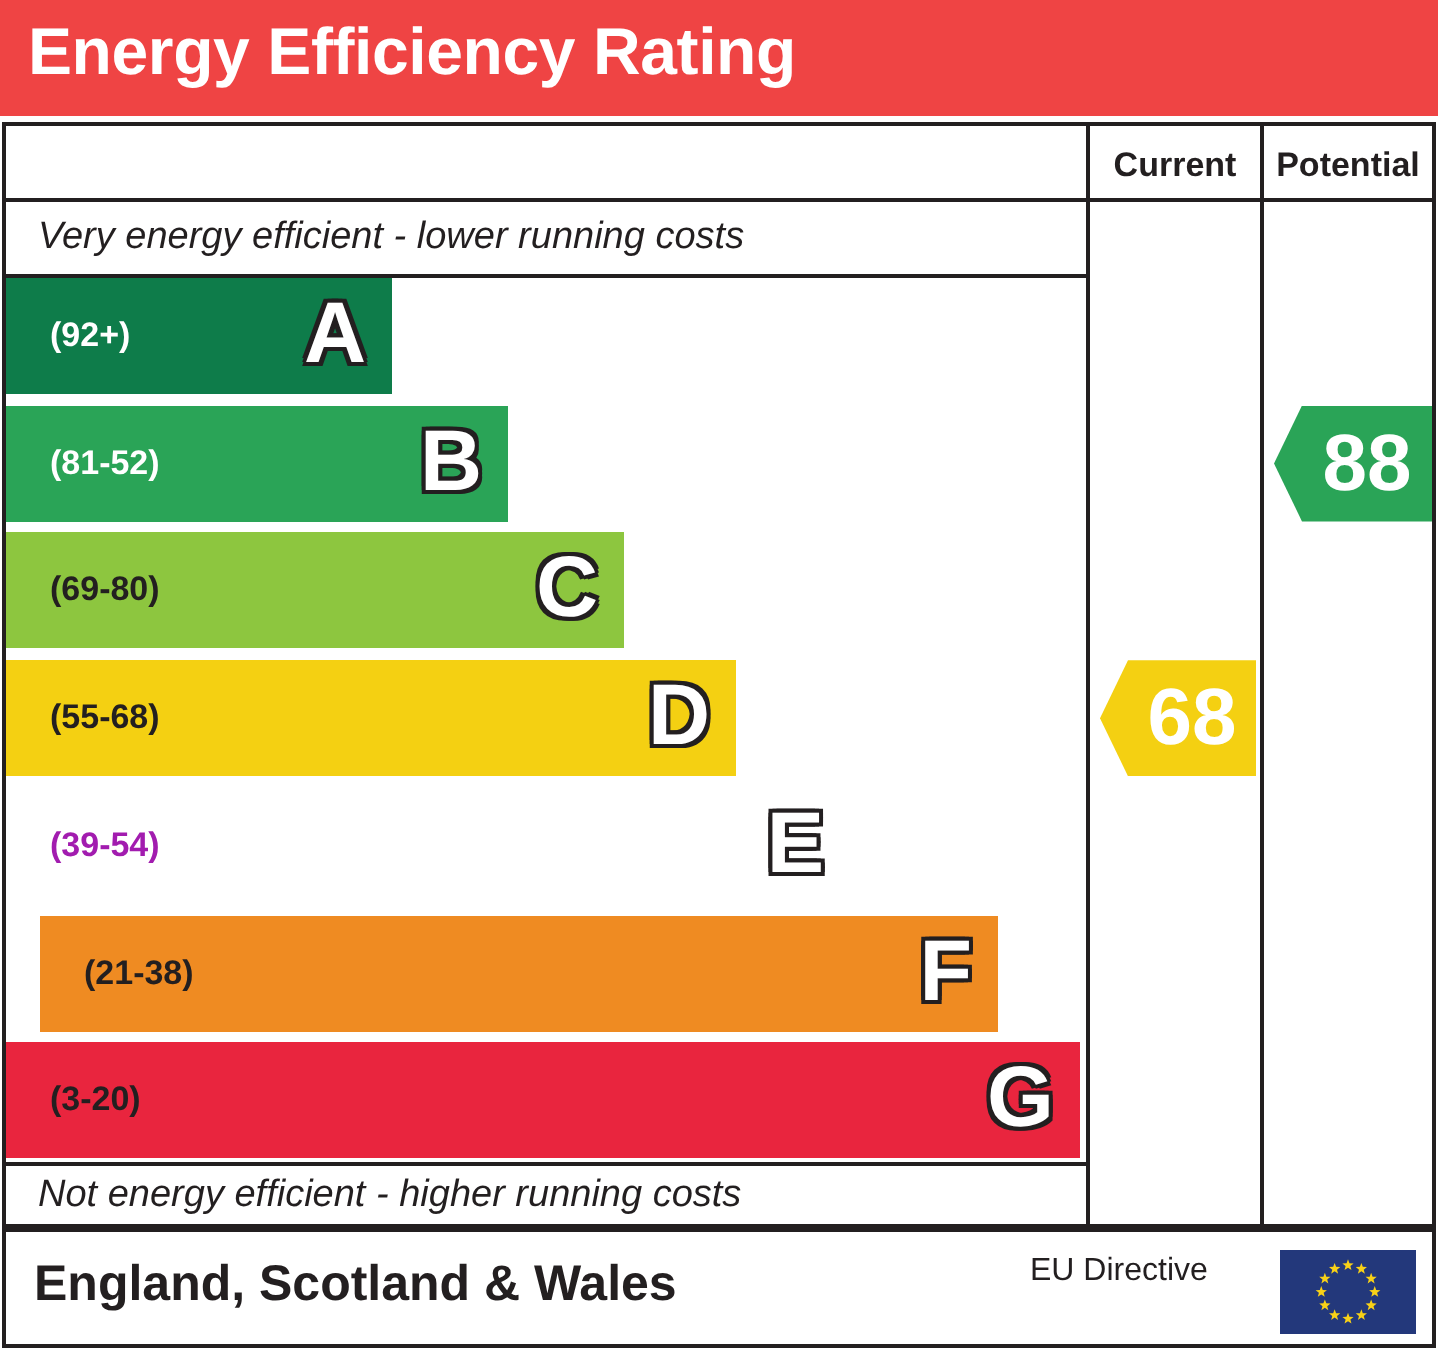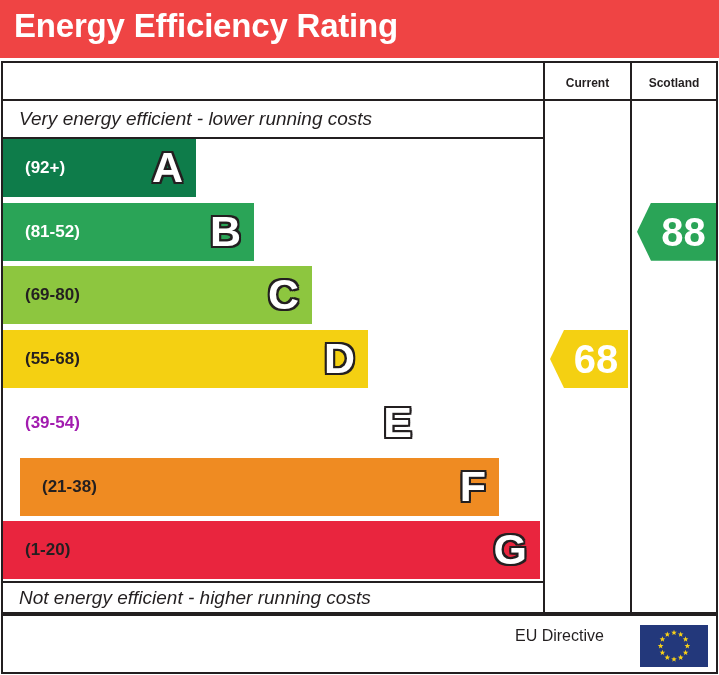--- a/index.html
+++ b/index.html
@@ -70,21 +70,21 @@
     background: #231f20;
   }
   .col-div.d1 { left: 540px; }
   .col-div.d2 { left: 627px; }
 
   .col-head {
     position: absolute;
     top: 9px;
     height: 22px;
     line-height: 22px;
-    font-size: 12px;
+    font-size: 17px;
     font-weight: bold;
     color: #231f20;
     text-align: center;
     white-space: nowrap;
   }
   .col-head.current   { left: 542px; width: 85px; }
   .col-head.potential { left: 629px; width: 84px; }
 
   
   .caption {
@@ -216,21 +216,21 @@
     <div class="title-text">Energy Efficiency Rating</div>
   </div>
 
   <div class="table-frame">
 
     <div class="head-row"></div>
     <div class="col-div d1"></div>
     <div class="col-div d2"></div>
 
     <div class="col-head current">Current</div>
-    <div class="col-head potential">Scotland</div>
+    <div class="col-head potential">Potential</div>
 
     <div class="caption top">Very energy efficient - lower running costs</div>
     <div class="caption-rule upper"></div>
 
     <div id="bands-host">
         <div class="band" style="left: 0px; top: 76px; width: 193px; background: rgb(14, 124, 74);">
           <span class="range" style="color: rgb(255, 255, 255);">(92+)</span>
           <span class="letter">A</span>
         </div>
         <div class="band" style="left: 0px; top: 139.7px; width: 251px; background: rgb(42, 164, 87);">
@@ -247,38 +247,39 @@
         </div>
         <div class="band" style="left: 0px; top: 330.8px; width: 422px;">
           <span class="range" style="color: #a21caf;">(39-54)</span>
           <span class="letter">E</span>
         </div>
         <div class="band" style="left: 17px; top: 394.5px; width: 479px; background: rgb(239, 139, 34);">
           <span class="range" style="color: rgb(35, 31, 32);">(21-38)</span>
           <span class="letter">F</span>
         </div>
         <div class="band" style="left: 0px; top: 458.2px; width: 537px; background: rgb(233, 37, 62);">
-          <span class="range" style="color: rgb(35, 31, 32);">(1-20)</span>
+          <span class="range" style="color: rgb(35, 31, 32);">(3-20)</span>
           <span class="letter">G</span>
         </div>
       </div>
     <div id="ratings-host">
         <div class="rating" style="left: 547px; top: 267.1px; width: 78px; background: rgb(244, 208, 18);">
           <span class="val">68</span>
         </div>
         <div class="rating" style="left: 634px; top: 139.7px; width: 79px; background: rgb(42, 164, 87);">
           <span class="val">88</span>
         </div>
       </div>
 
     <div class="caption-rule lower"></div>
     <div class="caption bottom">Not energy efficient - higher running costs</div>
   </div>
 
   <div class="footer">
+    <div class="footer-region">England, Scotland &amp; Wales</div>
     <div class="footer-directive">
       <div>EU Directive</div>
     </div>
     <div class="eu-flag">
       <svg viewBox="0 0 70 44">
         <g id="stars-group">
             <polygon points="35.00,4.90 35.76,6.95 37.95,7.04 36.24,8.40 36.82,10.51 35.00,9.30 33.18,10.51 33.76,8.40 32.05,7.04 34.24,6.95" fill="#f8d117"></polygon>
             <polygon points="42.00,6.78 42.76,8.82 44.95,8.92 43.24,10.28 43.82,12.38 42.00,11.18 40.18,12.38 40.76,10.28 39.05,8.92 41.24,8.82" fill="#f8d117"></polygon>
             <polygon points="47.12,11.90 47.89,13.95 50.07,14.04 48.36,15.40 48.95,17.51 47.12,16.30 45.30,17.51 45.89,15.40 44.18,14.04 46.36,13.95" fill="#f8d117"></polygon>
             <polygon points="49.00,18.90 49.76,20.95 51.95,21.04 50.24,22.40 50.82,24.51 49.00,23.30 47.18,24.51 47.76,22.40 46.05,21.04 48.24,20.95" fill="#f8d117"></polygon>

